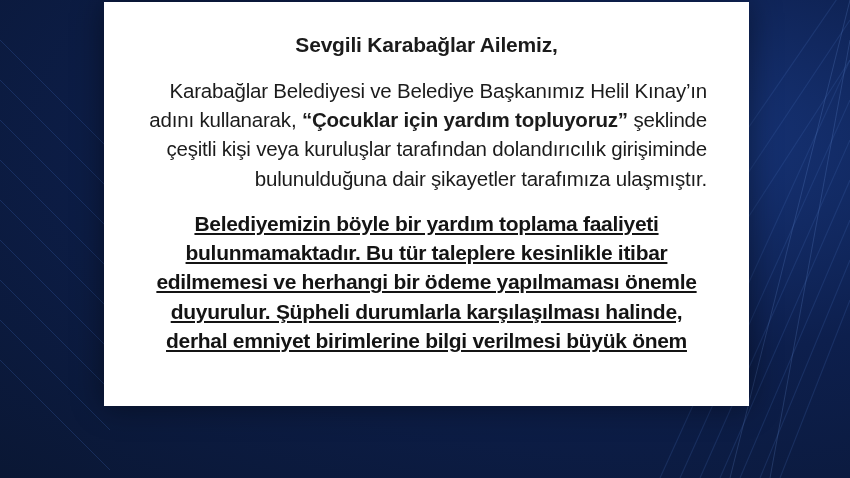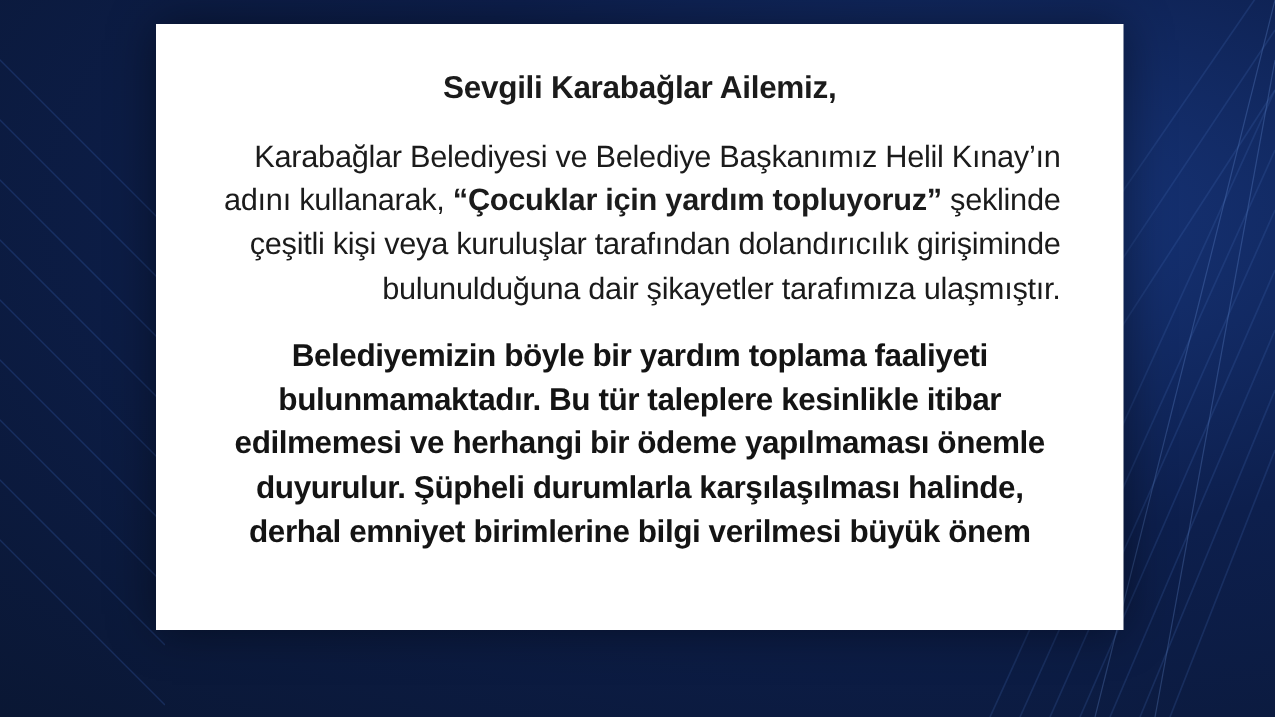--- a/index.html
+++ b/index.html
@@ -40,21 +40,21 @@
     left: 0;
     width: 110px;
     height: 478px;
     overflow: hidden;
     opacity: 0.5;
   }
 
   .card {
     position: absolute;
     left: 104px;
-    top: 16px;
+    top: 2px;
     width: 645px;
     height: 404px;
     background: #ffffff;
     box-shadow: 0 0 30px rgba(0,0,0,0.45);
   }
 
   .card-inner {
     padding: 26px 42px 0 42px;
     box-sizing: border-box;
     height: 100%;
@@ -82,20 +82,21 @@
   .para .bold { font-weight: bold; }
 
   .para-strong {
     text-align: center;
     font-size: 21px;
     font-weight: bold;
     color: #141414;
     line-height: 1.40;
     margin: 0;
     letter-spacing: -0.3px;
+    text-decoration: underline;
   }
 
   
   .clip-mask {
     position: absolute;
     left: 0;
     bottom: 0;
     width: 100%;
     height: 0px;
   }

